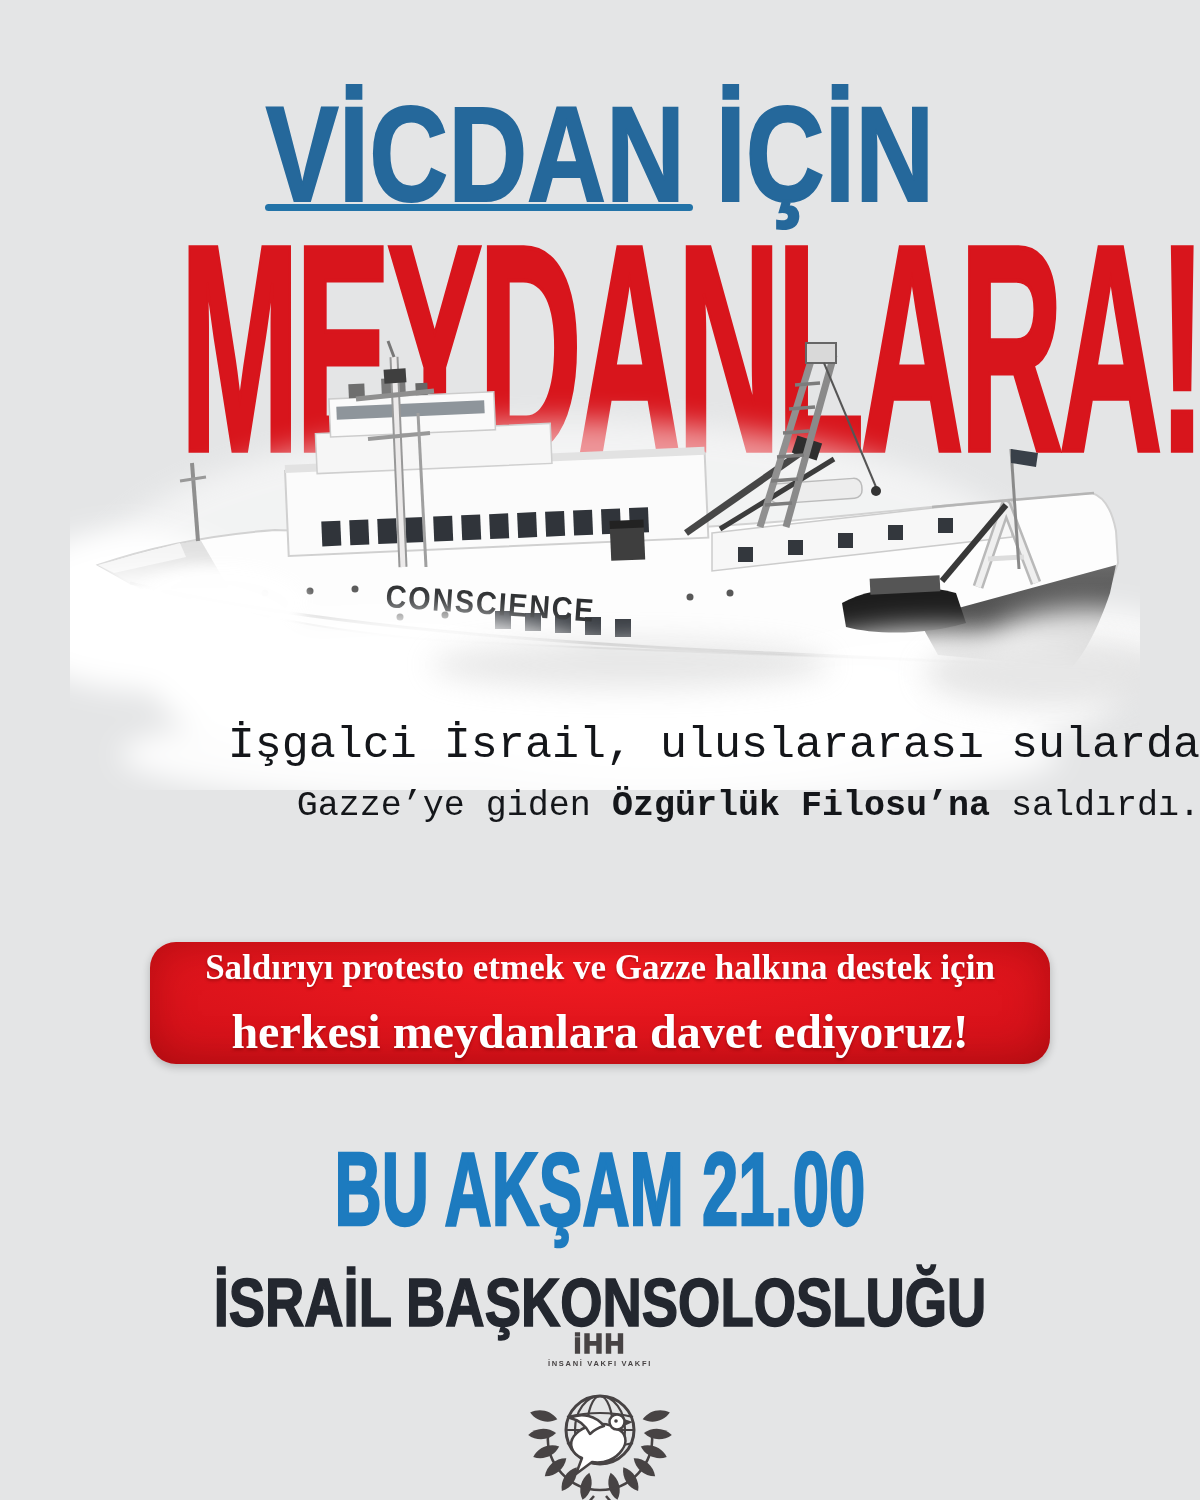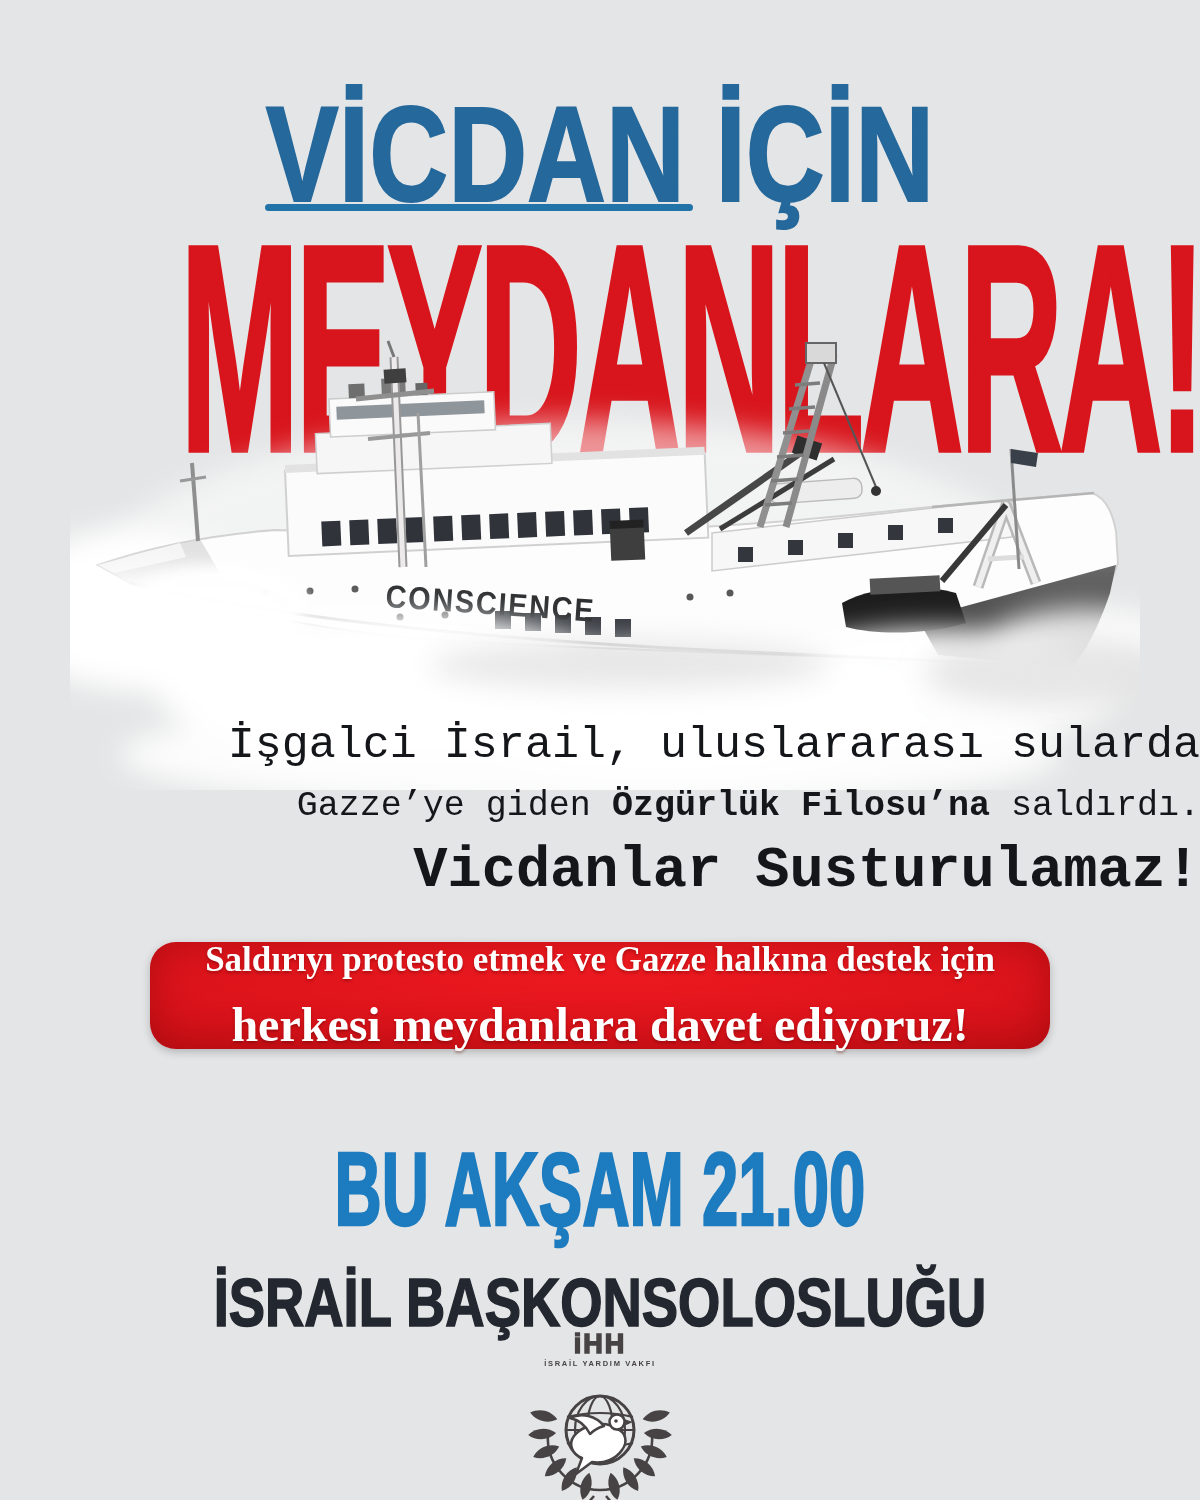--- a/index.html
+++ b/index.html
@@ -33,21 +33,21 @@
   .message{
     position:absolute;top:722px;left:0;width:100%;text-align:right;
     font-family:Liberation Mono, monospace;color:var(--text_black,#14161a);
   }
   .m1{font-size:45px;line-height:1.05;}
   .m2{font-size:35px;line-height:1.05;margin-top:19px;}
   .m2 b{font-weight:700;}
   .m3{font-size:57px;line-height:1.05;font-weight:700;margin-top:17px;}
   
   .callout{
-    position:absolute;left:150px;top:942px;width:900px;height:107px;border-radius:26px;
+    position:absolute;left:150px;top:942px;width:900px;height:122px;border-radius:26px;
     background:radial-gradient(130% 170% at 50% 18%,
       var(--box_red_bright,#f21b21) 0%,
       var(--box_red,#d8121a) 46%,
       var(--box_red_dark,#a90c11) 100%);
     box-shadow:0 3px 9px rgba(0,0,0,.22), inset 0 0 44px rgba(110,0,0,.35);
     color:#fff;text-align:center;font-family:"Liberation Serif",serif;
     display:flex;flex-direction:column;justify-content:center;gap:20px;
   }
   .c1{font-size:35px;font-weight:700;line-height:1.1;text-shadow:0 2px 3px rgba(90,0,0,.4);}
   .c2{font-size:48px;font-weight:700;line-height:1.05;text-shadow:0 2px 3px rgba(90,0,0,.4);text-align:center;}
@@ -225,34 +225,33 @@
       <ellipse cx="520" cy="420" rx="470" ry="55" opacity=".9"></ellipse>
     </g>
     <ellipse cx="150" cy="268" rx="85" ry="38" fill="#ffffff" opacity=".95" filter="url(#soft2)"></ellipse>
     <ellipse cx="985" cy="338" rx="130" ry="34" fill="#cfcfcf" opacity=".5" filter="url(#soft)"></ellipse>
     <ellipse cx="560" cy="330" rx="200" ry="24" fill="#bdbdbd" opacity=".35" filter="url(#soft)"></ellipse>
   </svg>
 
   <div class="message">
     <div class="m1">İşgalci İsrail, uluslararası sularda</div>
     <div class="m2"><span>Gazze’ye giden </span><b>Özgürlük Filosu’na</b><span> saldırdı.</span></div>
-    <div class="m3">Vicdanlar Susturulamaz!</div>
   </div>
 
   <div class="callout">
     <div class="c1">Saldırıyı protesto etmek ve Gazze halkına destek için</div>
     <div class="c2">herkesi meydanlara davet ediyoruz!</div>
   </div>
 
   <div class="event-time">BU AKŞAM 21.00</div>
   <div class="event-place">İSRAİL BAŞKONSOLOSLUĞU</div>
 
   <div class="logo">
     <div class="logo-acronym">iHH</div>
-    <div class="logo-sub">İSRAİL YARDIM VAKFI</div>
+    <div class="logo-sub">İNSANİ VAKFI VAKFI</div>
     <svg class="logo-emblem" width="160" height="142" viewBox="0 0 160 142" aria-hidden="true">
       <defs>
         <path id="lf" d="M80,102 C87,110 87,122 80,130 C73,122 73,110 80,102 Z"></path>
       </defs>
       <g fill="var(--logo_gray,#474344)" stroke="none">
         <use href="#lf" transform="rotate(-104 80 58)"></use>
           <use href="#lf" transform="rotate(-86 80 58)"></use>
         <use href="#lf" transform="rotate(-68 80 58)"></use>
           <use href="#lf" transform="rotate(-50 80 58)"></use>
         <use href="#lf" transform="rotate(-32 80 58)"></use>

